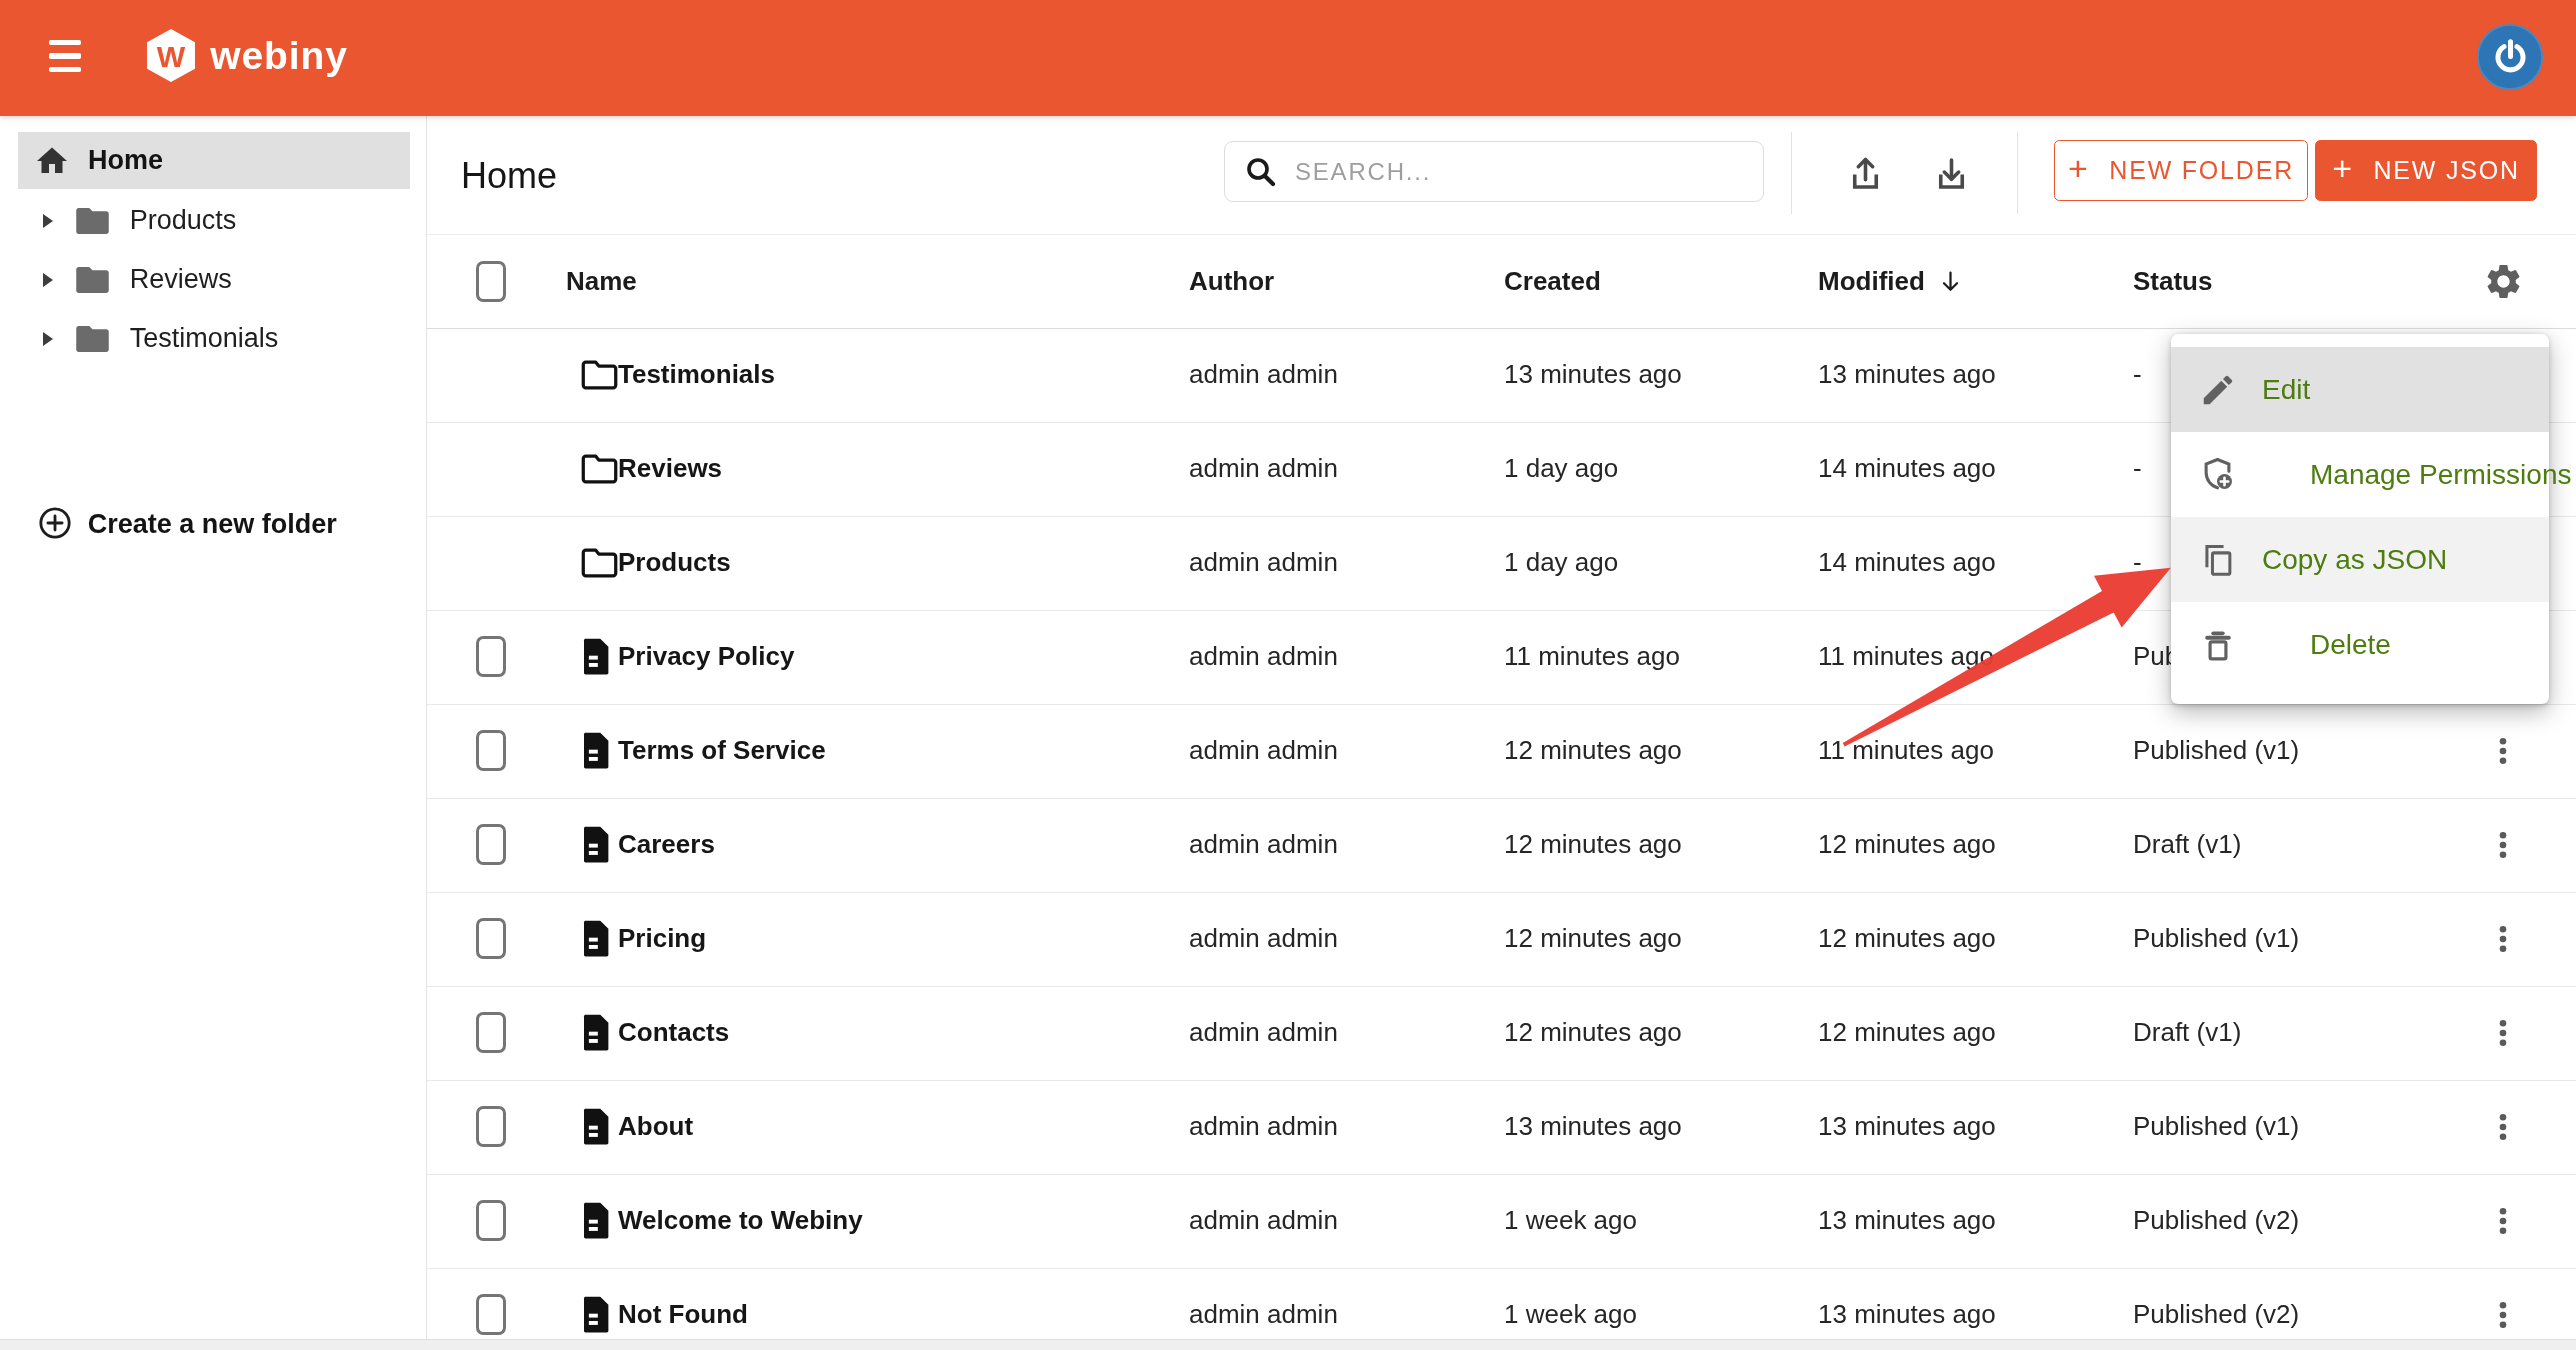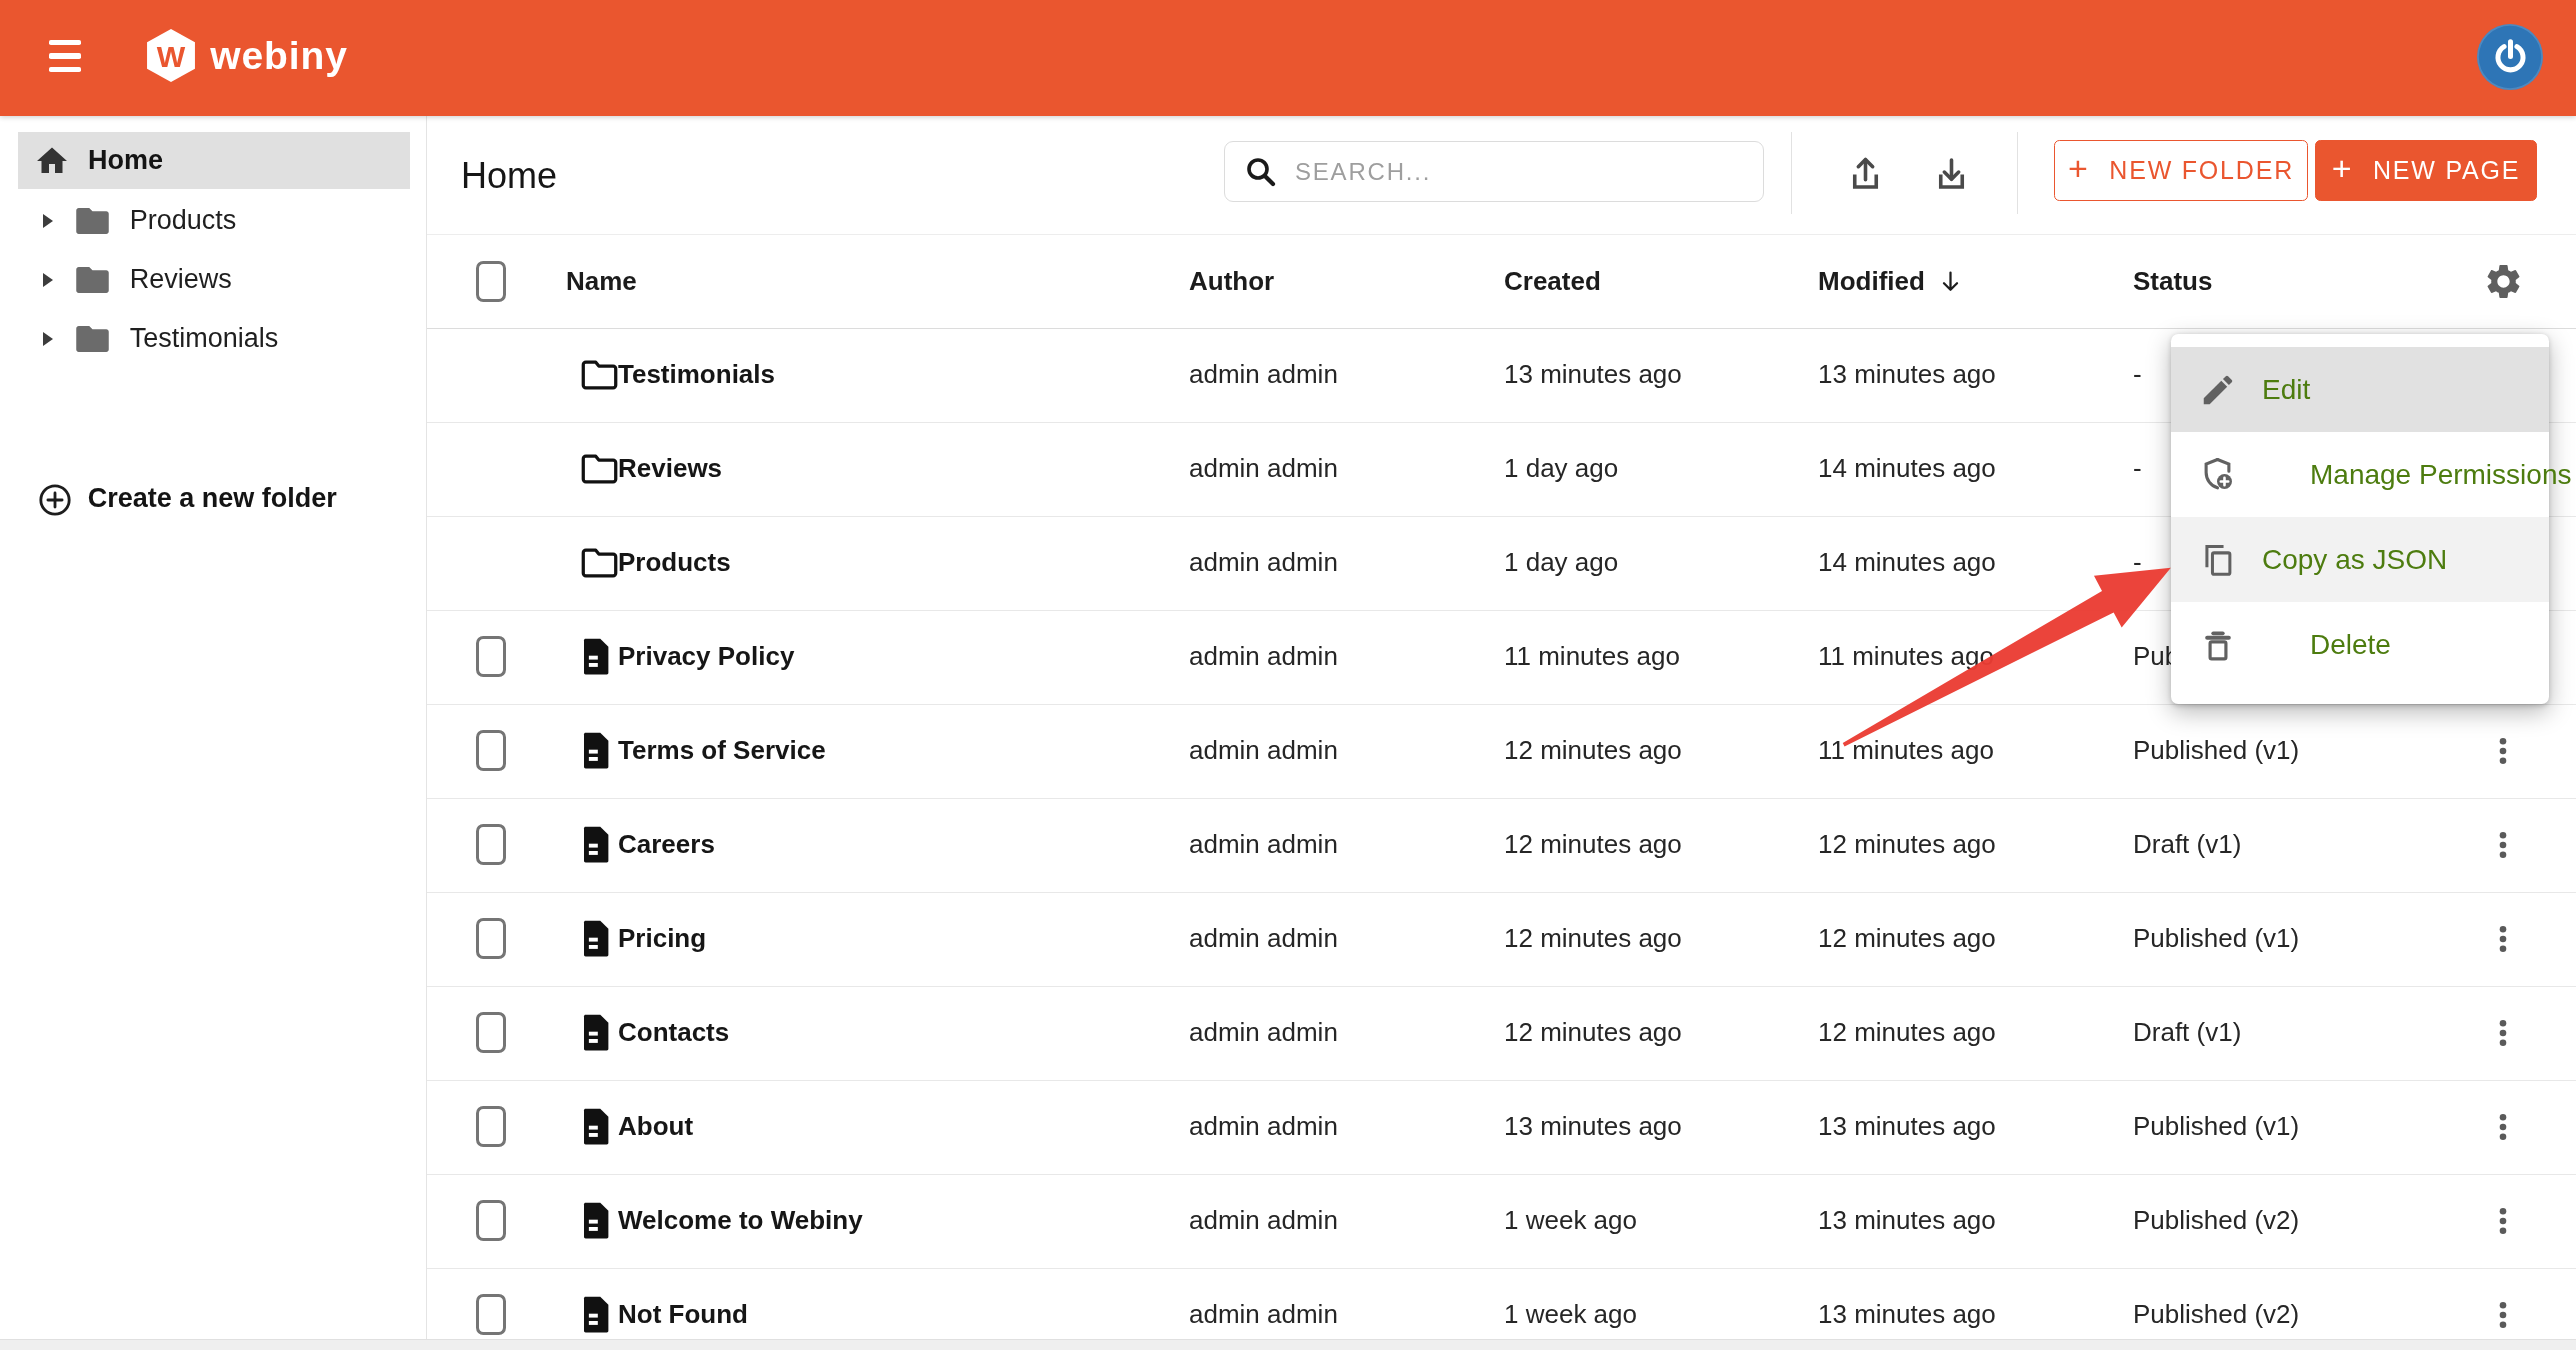--- a/index.html
+++ b/index.html
@@ -28,21 +28,21 @@
                display:flex; align-items:center; cursor:pointer; }
   .side-home svg { margin-left:16px; }
   .side-home .lbl { margin-left:18px; font-size:27px; font-weight:bold; color:#141414; }
   .tree { position:absolute; left:18px; top:75px; width:392px; }
   .tree-item { height:59px; display:flex; align-items:center; cursor:pointer; }
   .chev { width:0; height:0; border-left:10.7px solid #3d3d3d; border-top:7.2px solid transparent;
           border-bottom:7.2px solid transparent; margin-left:25px; }
   .tree-item svg { margin-left:19.7px; }
   .tree-item .lbl { margin-left:18px; font-size:27px; color:#1f1f1f; }
   .create-folder { position:absolute; left:18px; top:367px; width:392px; height:57px; display:flex;
-                   align-items:flex-start; cursor:pointer; }
+                   align-items:flex-end; cursor:pointer; }
   .create-folder svg { margin-left:19.7px; }
   .create-folder .lbl { margin-left:16px; font-size:27px; font-weight:bold; color:#141414; }
 
   
   .main { position:absolute; left:427px; top:116px; width:2149px; height:1234px; background:#fff; }
 
   .content-header { position:absolute; left:0; top:0; width:2149px; height:118px; }
   .page-title { position:absolute; left:34px; top:39px; font-size:36px; color:#161616; }
   .searchbox { position:absolute; left:797px; top:25px; width:540px; height:61px; background:#fff;
                border:0.9px solid #DCDCDC; border-radius:9px; display:flex; align-items:center; }
@@ -207,21 +207,21 @@
       </div>
 
       <div class="vdiv vd2"></div>
 
       <div class="btn btn-outline">
         <span class="plus">+</span>
         <span>NEW FOLDER</span>
       </div>
       <div class="btn btn-solid">
         <span class="plus">+</span>
-        <span>NEW PAGE</span>
+        <span>NEW JSON</span>
       </div>
     </div>
 
     <div class="thead">
       <div class="th th-cb">
           <span class="cb"></span>
         </div>
       <div class="th th-name">Name</div>
       <div class="th th-author">Author</div>
       <div class="th th-created">Created</div>

